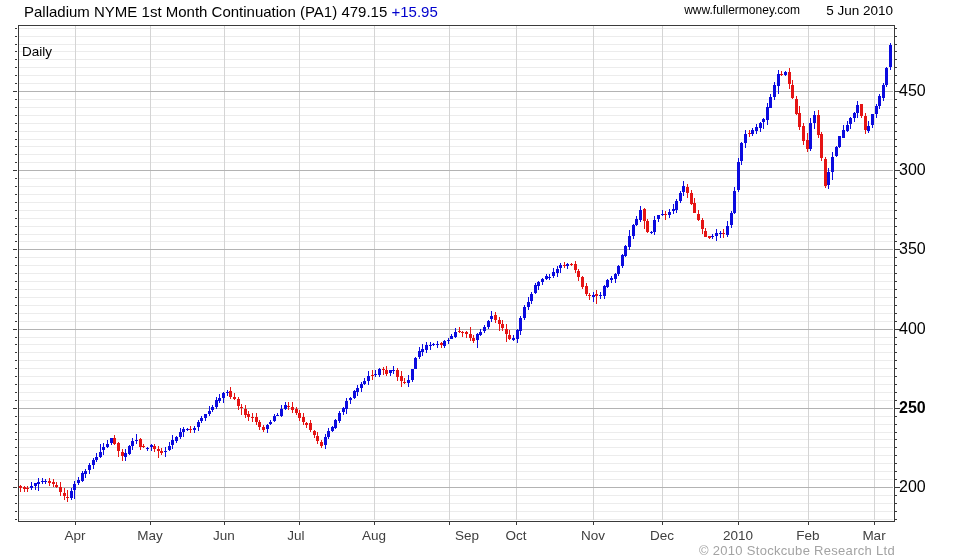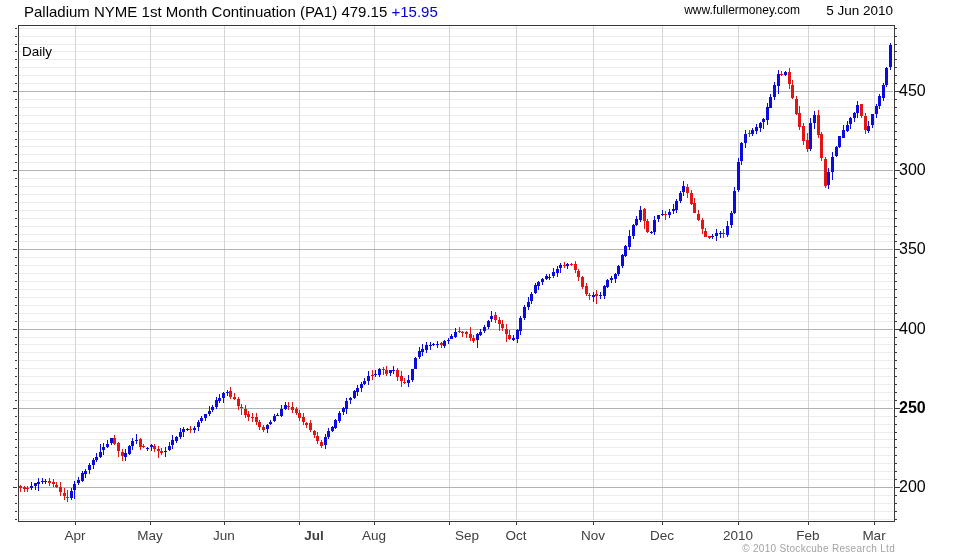--- a/index.html
+++ b/index.html
@@ -8,21 +8,21 @@
   .titlebar span{white-space:nowrap}
   .title-left{position:absolute;left:24px;top:3px;font-size:15px;color:#000}
   .price{color:#000}
   .chg{color:#0000cd}
   .site{position:absolute;top:3px;right:180px;font-size:12px;color:#000;text-decoration:none;cursor:pointer}
   .datestamp{position:absolute;top:3px;right:87px;font-size:13.5px;color:#000}
   svg.plot{position:absolute;left:0;top:0}
   .daily{position:absolute;left:22px;top:44px;font-size:13.5px;color:#000000}
   .ylab{position:absolute;left:899px;font-size:16px;color:#000000;height:16px;line-height:16px}
   .xlab{position:absolute;width:44px;top:528px;font-size:13.5px;color:#404040;text-align:center}
-  .copyright{position:absolute;right:85px;top:543px;font-size:10px;color:#a3a3a3;letter-spacing:.3px}
+  .copyright{position:absolute;right:85px;top:543px;font-size:13px;color:#a3a3a3;letter-spacing:.3px}
 </style>
 </head>
 <body>
 
 <div class="stage">
 
   <div class="titlebar">
     <div class="title-left">
       <span>Palladium NYME 1st Month Continuation (PA1)</span>
       <span class="price">479.15</span>
@@ -736,21 +736,21 @@
   <div id="labels">
       <div class="ylab" style="top: 479px;">200</div>
       <div class="ylab" style="top: 400px; font-weight: bold;">250</div>
       <div class="ylab" style="top: 321px;">400</div>
       <div class="ylab" style="top: 241px;">350</div>
       <div class="ylab" style="top: 162px;">300</div>
       <div class="ylab" style="top: 83px;">450</div>
       <div class="xlab" style="left: 53px;">Apr</div>
       <div class="xlab" style="left: 128px;">May</div>
       <div class="xlab" style="left: 202px;">Jun</div>
-      <div class="xlab" style="left: 292px; font-weight: bold;">Jul</div>
+      <div class="xlab" style="left: 274px;">Jul</div>
       <div class="xlab" style="left: 352px;">Aug</div>
       <div class="xlab" style="left: 445px;">Sep</div>
       <div class="xlab" style="left: 494px;">Oct</div>
       <div class="xlab" style="left: 571px;">Nov</div>
       <div class="xlab" style="left: 640px;">Dec</div>
       <div class="xlab" style="left: 716px;">2010</div>
       <div class="xlab" style="left: 786px;">Feb</div>
       <div class="xlab" style="left: 852px;">Mar</div>
     </div>
 

